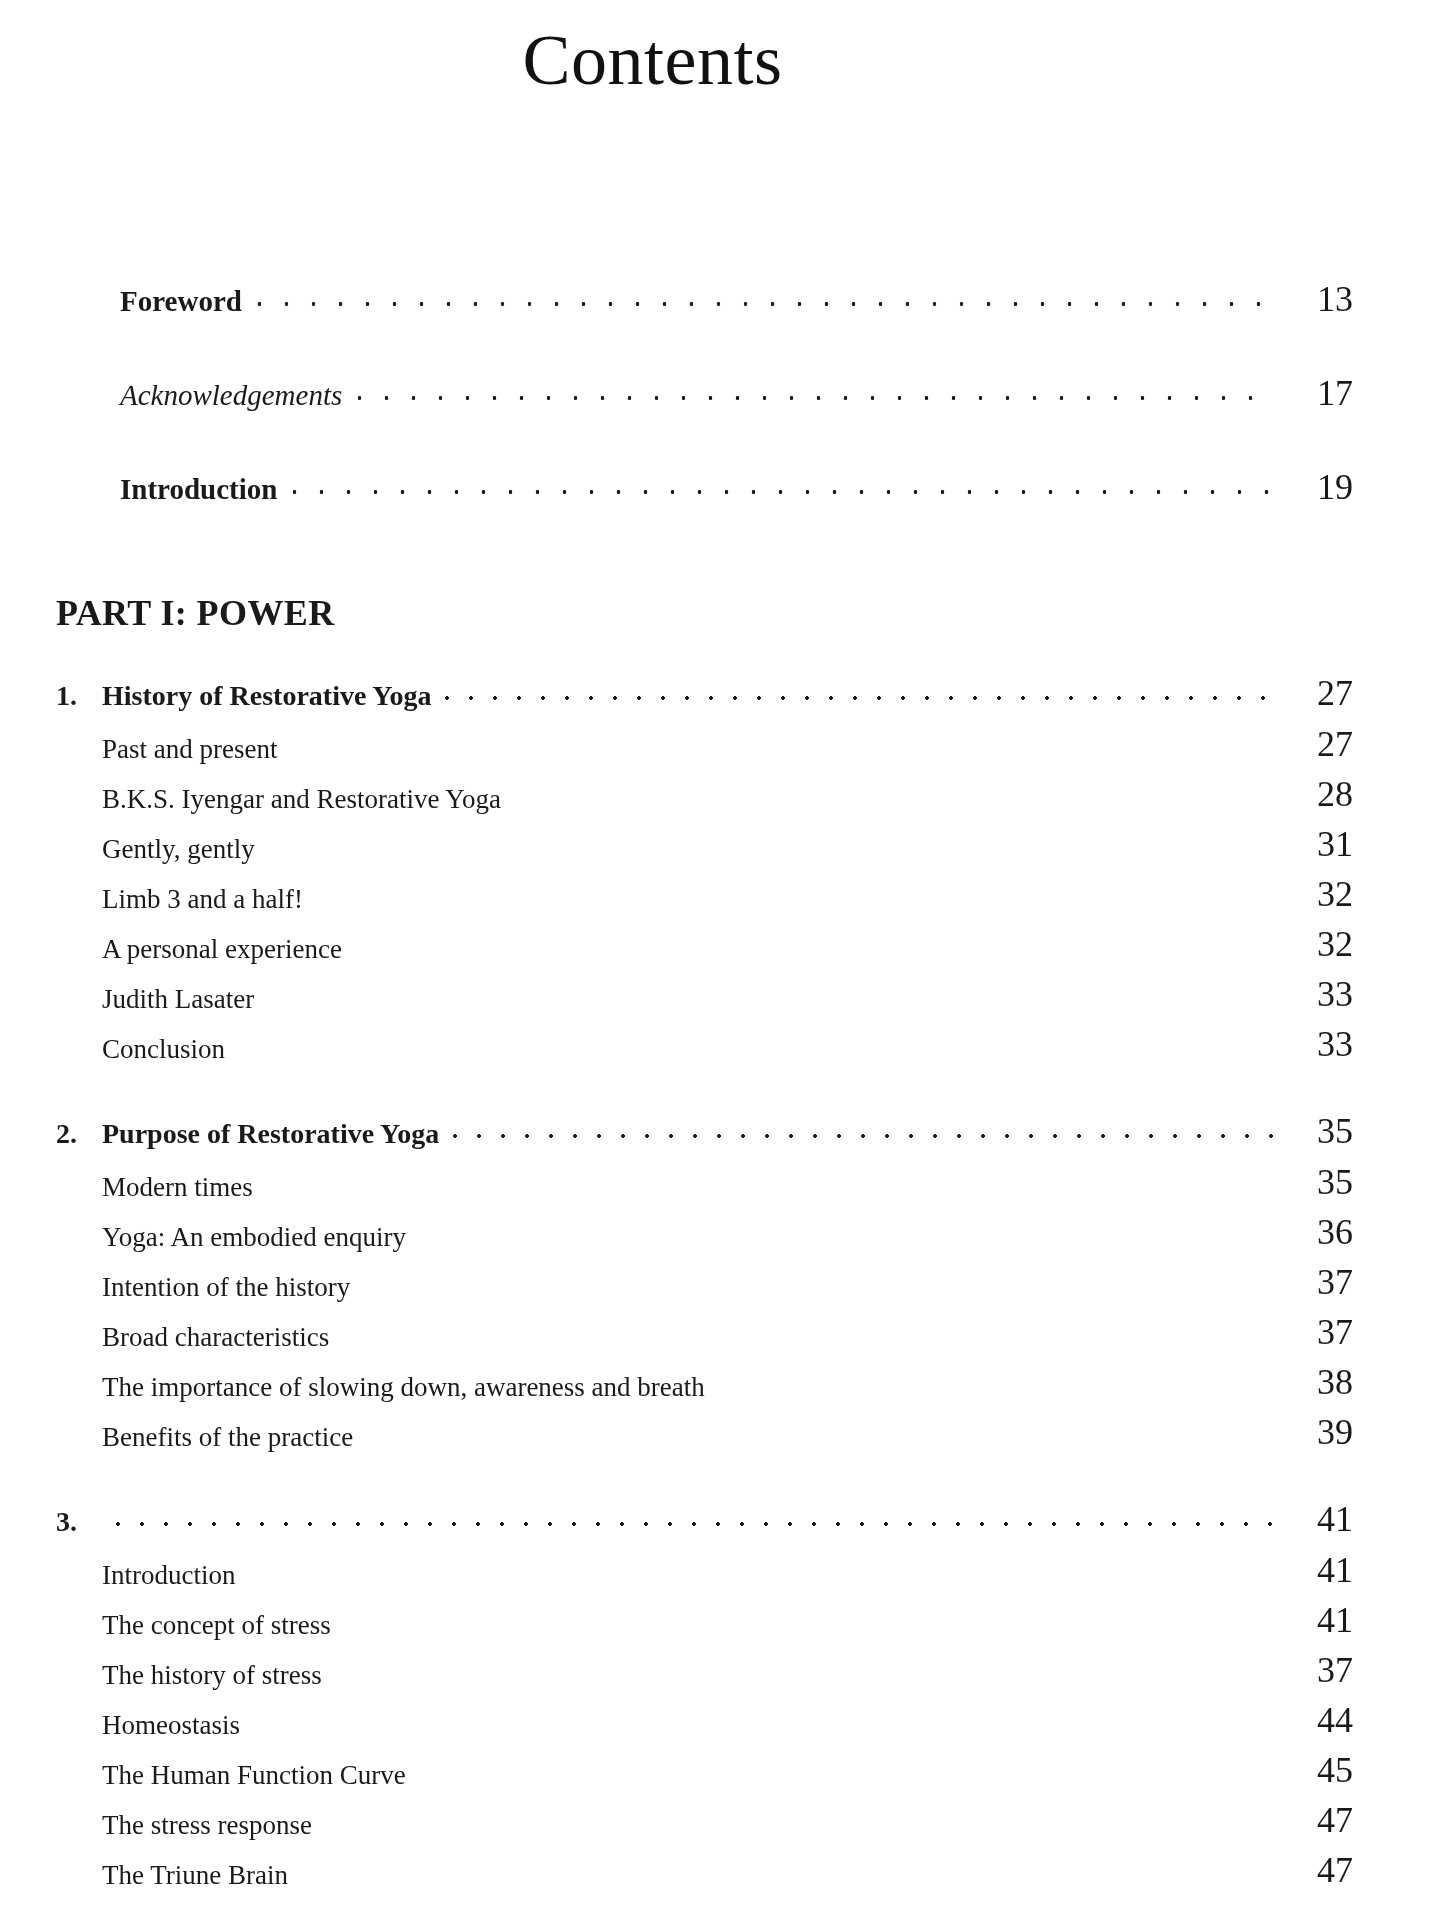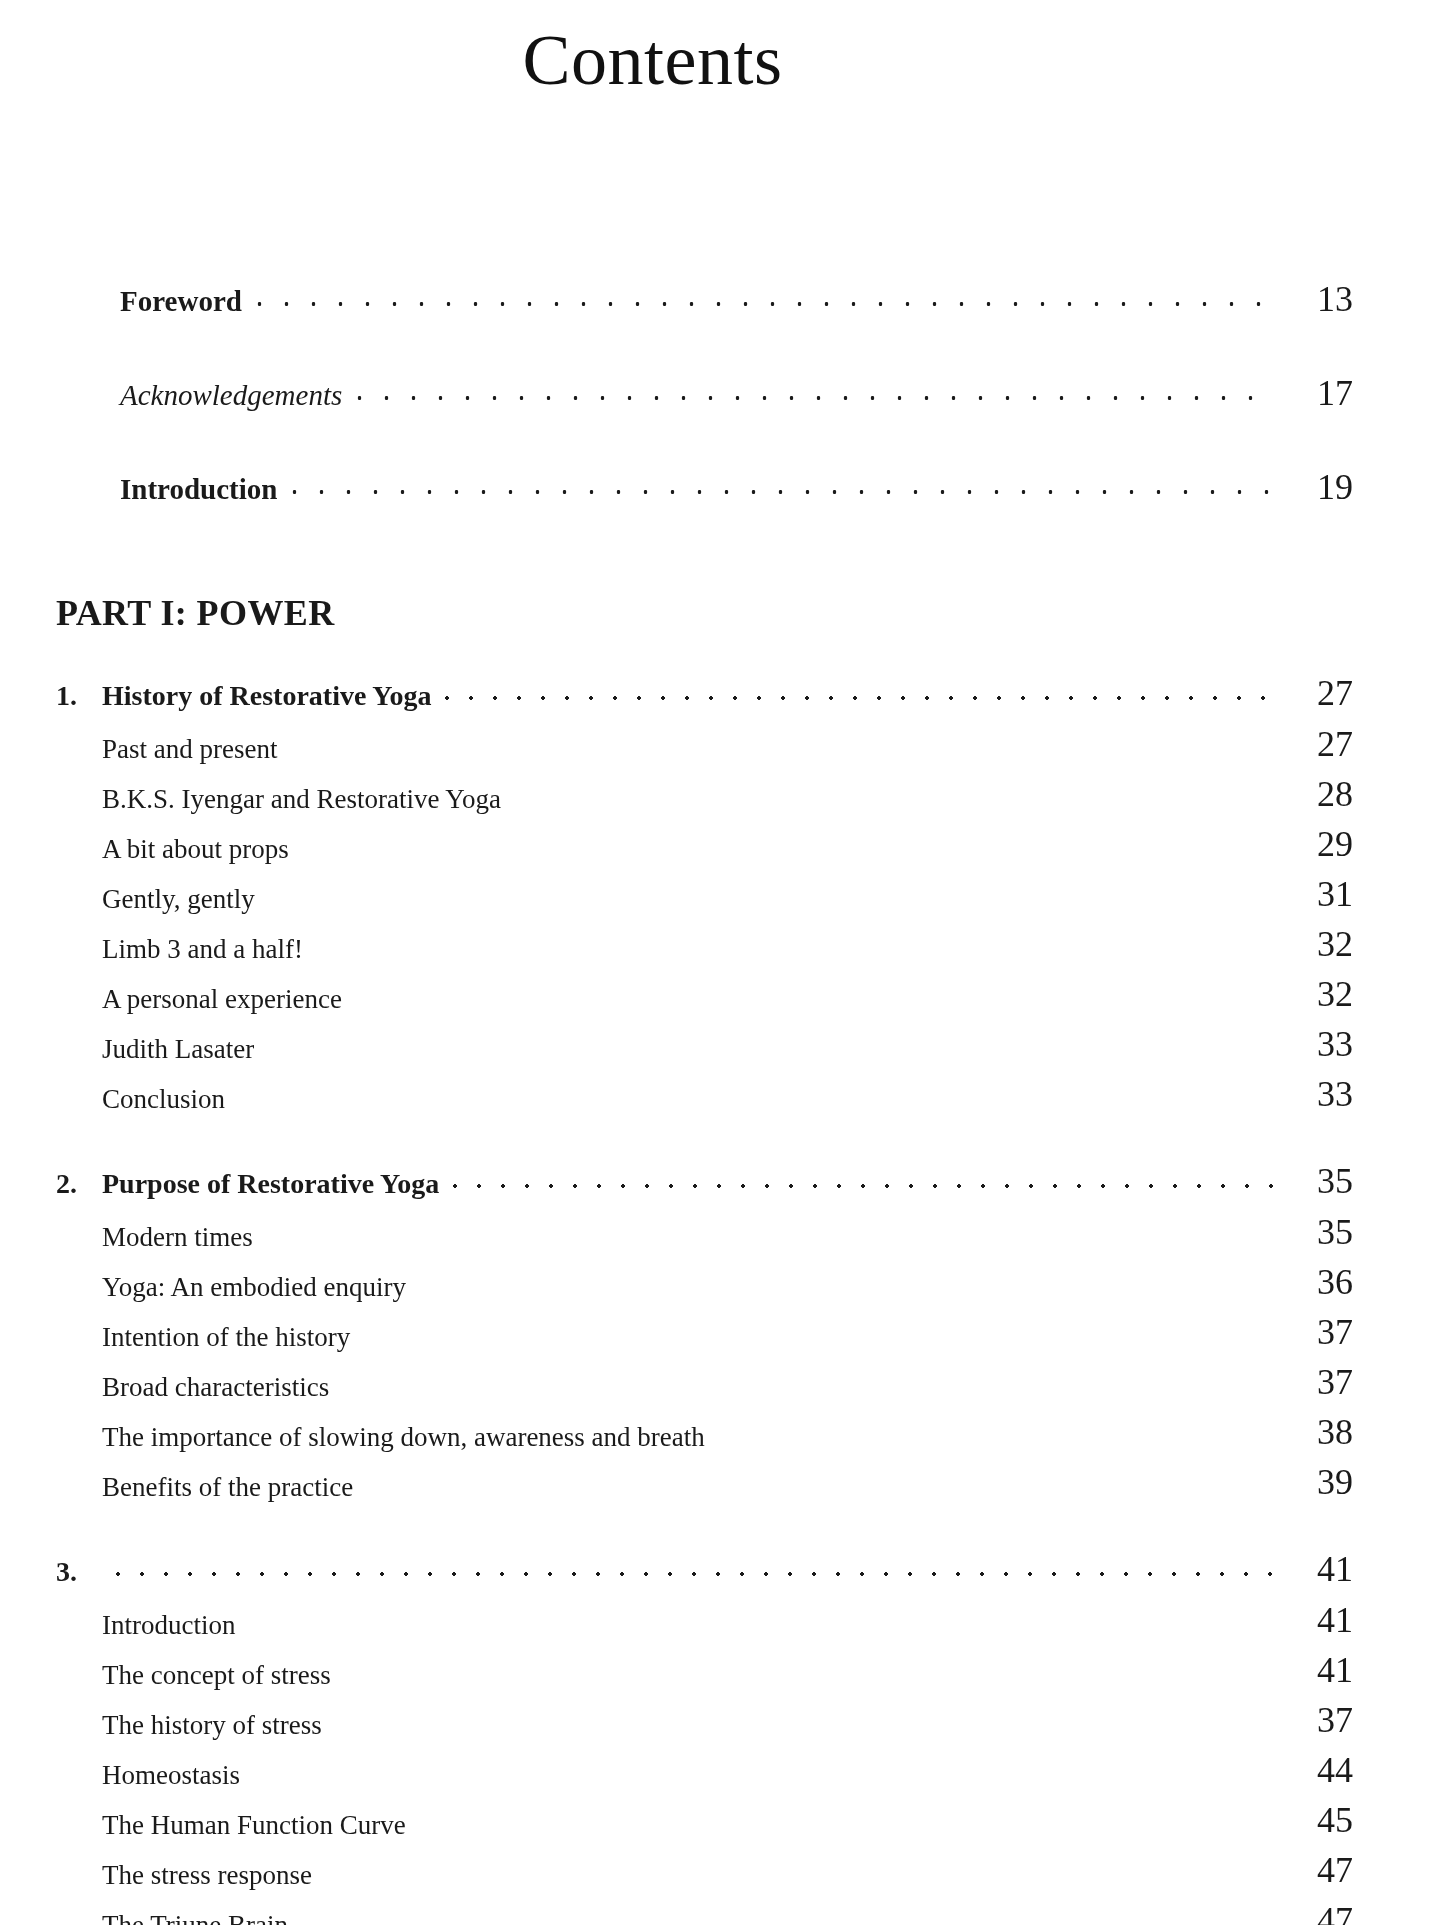--- a/index.html
+++ b/index.html
@@ -188,25 +188,20 @@
           <span class="sub-title">Past and present</span>
           <span class="pagenum">27</span>
         </div>
         <div class="sub-row">
           <span class="sub-indent"></span>
           <span class="sub-title">B.K.S. Iyengar and Restorative Yoga</span>
           <span class="pagenum">28</span>
         </div>
         <div class="sub-row">
           <span class="sub-indent"></span>
-          <span class="sub-title">A bit about props</span>
-          <span class="pagenum">29</span>
-        </div>
-        <div class="sub-row">
-          <span class="sub-indent"></span>
           <span class="sub-title">Gently, gently</span>
           <span class="pagenum">31</span>
         </div>
         <div class="sub-row">
           <span class="sub-indent"></span>
           <span class="sub-title">Limb 3 and a half!</span>
           <span class="pagenum">32</span>
         </div>
         <div class="sub-row">
           <span class="sub-indent"></span>

